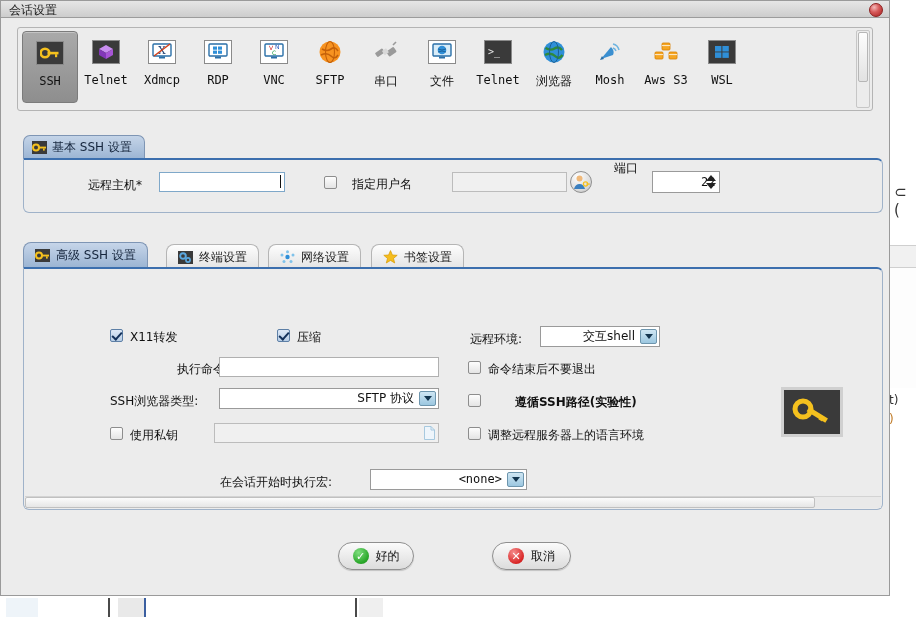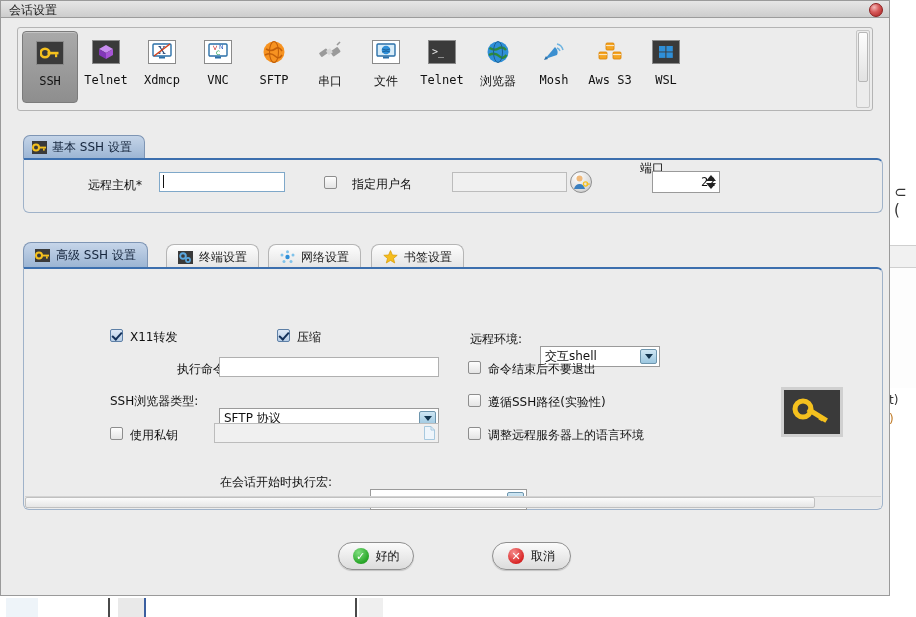--- a/index.html
+++ b/index.html
@@ -17,20 +17,21 @@
   .bg-row{position:absolute;background:#f1f1f1;border-top:1px solid #cfcfcf;}
   .bg-bottombar{position:absolute;left:0;top:598px;width:916px;height:19px;background:#ffffff;}
   .bg-cell{position:absolute;top:598px;height:19px;}
 
   
   #dialog{
     position:absolute;left:0;top:0;width:890px;height:596px;
     background:#ececec;
     border:1px solid #9a9a9a;
     box-sizing:border-box;
+    text-align:right;
   }
   #titlebar{
     position:absolute;left:0;top:0;width:888px;height:17px;
     background:linear-gradient(#e6e6e6,#cdcdcd);
     border-bottom:1px solid #9c9c9c;
     box-sizing:border-box;
   }
   #titlebar .title{
     position:absolute;left:8px;top:1px;font-size:12px;color:#1b1b1b;
     font-family:"DejaVu Sans",sans-serif;
@@ -146,21 +147,21 @@
     background:linear-gradient(#dce8f6,#b7cde6);
     border:1px solid #5d7fa6;
   }
   .cb.checked::after{
     content:"";position:absolute;left:3px;top:0px;width:4px;height:8px;
     border:solid #12305a;border-width:0 2px 2px 0;transform:rotate(42deg);
   }
   .combo{
     position:absolute;box-sizing:border-box;height:21px;background:#fff;
     border:1px solid #9a9a9a;font-size:12px;color:#111;padding:0 24px 0 4px;
-    line-height:19px;cursor:pointer;white-space:nowrap;overflow:hidden;margin-top:20px;
+    line-height:19px;cursor:pointer;white-space:nowrap;overflow:hidden;
   }
   .combo .arrowbox{
     position:absolute;right:2px;top:2px;width:17px;height:15px;
     background:linear-gradient(#cfe6f3,#9cc7e0);
     border:1px solid #6d95ad;border-radius:2px;box-sizing:border-box;
     display:flex;align-items:center;justify-content:center;
   }
   .combo .arrowbox::after{
     content:"";width:0;height:0;border-left:4px solid transparent;
     border-right:4px solid transparent;border-top:5px solid #13354f;
@@ -280,20 +281,35 @@
                 <rect x="2" y="1" width="18" height="12" rx="1" fill="#fff" stroke="#2a6fa8" stroke-width="1.4"></rect>
                 <rect x="8" y="13.5" width="6" height="2" fill="#2a6fa8"></rect>
                 <text x="11" y="11" font-size="11" font-family="DejaVu Serif,serif" fill="#1d3f73" text-anchor="middle">X</text>
                 <line x1="3" y1="13" x2="19" y2="1" stroke="#d3401a" stroke-width="1.5"></line>
               </svg>
           </span>
         </span>
         <span class="cap">Xdmcp</span>
       </div>
 
+      <div class="proto">
+        <span class="glyph">
+          <span class="tile white">
+            <svg width="22" height="18" viewBox="0 0 22 18">
+                <rect x="2" y="1" width="18" height="12" rx="1" fill="#fff" stroke="#2a6fa8" stroke-width="1.4"></rect>
+                <rect x="8" y="13.5" width="6" height="2" fill="#2a6fa8"></rect>
+                <rect x="6" y="3.5" width="4" height="3.2" fill="#2f8fd8"></rect>
+                <rect x="11" y="3.5" width="4" height="3.2" fill="#2f8fd8"></rect>
+                <rect x="6" y="7.6" width="4" height="3.2" fill="#2f8fd8"></rect>
+                <rect x="11" y="7.6" width="4" height="3.2" fill="#2f8fd8"></rect>
+              </svg>
+          </span>
+        </span>
+        <span class="cap">RDP</span>
+      </div>
 
       <div class="proto">
         <span class="glyph">
           <span class="tile white">
             <svg width="22" height="18" viewBox="0 0 22 18">
                 <rect x="2" y="1" width="18" height="12" rx="1" fill="#fff" stroke="#2a6fa8" stroke-width="1.4"></rect>
                 <rect x="8" y="13.5" width="6" height="2" fill="#2a6fa8"></rect>
                 <text x="6" y="7" font-size="6" fill="#cc2222" font-family="DejaVu Sans,sans-serif">V</text>
                 <text x="12" y="6" font-size="6" fill="#2255bb" font-family="DejaVu Sans,sans-serif">N</text>
                 <text x="9" y="12" font-size="6" fill="#1a9944" font-family="DejaVu Sans,sans-serif">C</text>
@@ -436,21 +452,21 @@
       <div class="txt disabled" style="left:428px;top:12px;width:115px;"><span></span></div>
       <div class="userbtn" style="left:546px;top:11px;">
         <svg width="18" height="18" viewBox="0 0 18 18">
             <circle cx="7.5" cy="5.5" r="3" fill="#f0b97a"></circle>
             <path d="M2 16 q1.5 -5 5.5 -5 t5.5 5 z" fill="#3b7fbf"></path>
             <circle cx="13.5" cy="11" r="2.1" fill="none" stroke="#f5c11e" stroke-width="1.3"></circle>
             <rect x="14.6" y="10.4" width="3.2" height="1.3" fill="#f5c11e"></rect>
           </svg>
       </div>
 
-      <span class="lbl" style="left:590px;top:0;margin-left:26px;">端口</span>
+      <span class="lbl" style="left:590px;top:0;">端口</span>
       <div class="spin" style="left:628px;top:11px;padding-left:48px;">
         <span>22</span>
         <span class="up"></span>
         <span class="dn"></span>
       </div>
     </div>
   </div>
 
   <div class="grouppanel" style="left:22px;top:241px;width:860px;height:268px;">
 
@@ -534,21 +550,21 @@
       <span class="lbl" style="left:446px;top:62px;">远程环境:</span>
       <div class="combo" style="left:516px;top:57px;width:120px;">
         <span>交互shell</span>
         <span class="arrowbox"></span>
       </div>
 
       <div class="cb" style="left:444px;top:92px;"></div>
       <span class="lbl" style="left:464px;top:92px;">命令结束后不要退出</span>
 
       <div class="cb" style="left:444px;top:125px;"></div>
-      <span class="lbl" style="left:464px;top:125px;">遵循SSH路径(实验性)</span>
+      <span class="lbl" style="left:491px;top:125px;font-weight:bold;">遵循SSH路径(实验性)</span>
 
       <div class="cb" style="left:444px;top:158px;"></div>
       <span class="lbl" style="left:464px;top:158px;">调整远程服务器上的语言环境</span>
 
       <div class="keytile" style="left:757px;top:118px;">
         <svg width="40" height="28" viewBox="0 0 40 28">
             <circle cx="11" cy="11" r="8" fill="none" stroke="#f5c11e" stroke-width="5"></circle>
             <rect x="16" y="8.6" width="22" height="5" fill="#f5c11e" transform="rotate(32 16 11)"></rect>
             <rect x="29" y="17" width="4.4" height="5" fill="#f5c11e" transform="rotate(32 29 17)"></rect>
             <circle cx="10" cy="9.6" r="2.4" fill="#3a3a3a"></circle>

